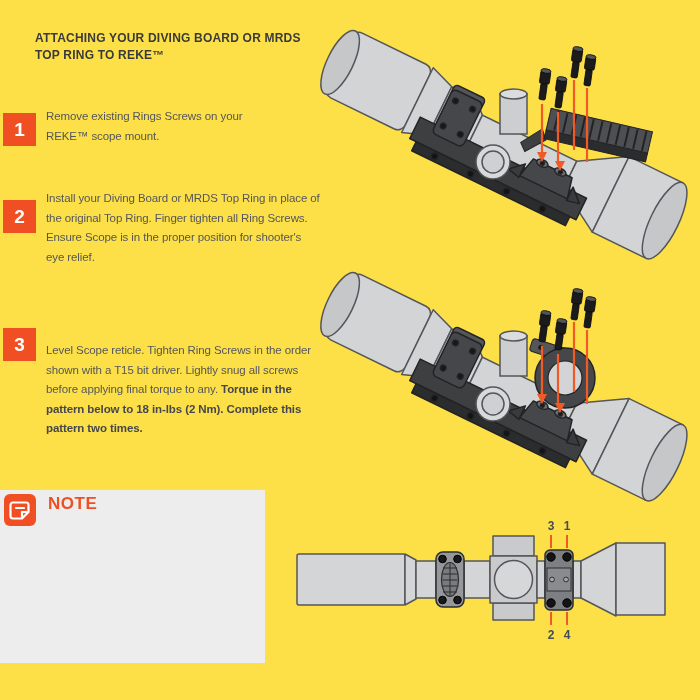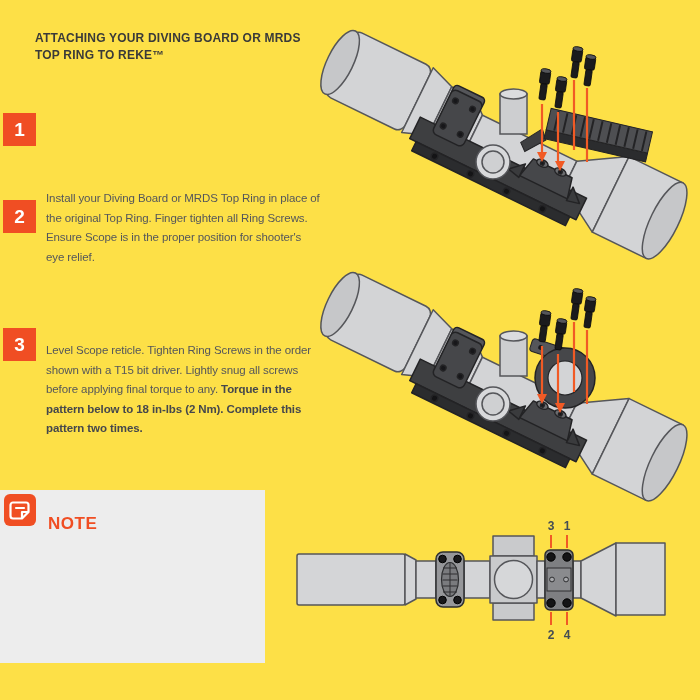--- a/index.html
+++ b/index.html
@@ -7,21 +7,21 @@
   .page{position:relative;width:700px;height:700px;background:#fde047;overflow:hidden;}
   .heading{position:absolute;left:35px;top:30px;margin:0;font-size:12px;font-weight:bold;
            color:#3A3A39;line-height:17px;letter-spacing:.2px;white-space:pre-line;}
   .badge{position:absolute;left:3px;width:33px;height:33px;background:#F04E23;color:#fff;
          font-size:19px;font-weight:bold;display:flex;align-items:center;justify-content:center;}
   .step-text{position:absolute;left:46px;margin:0;font-size:11.5px;line-height:19.5px;
              color:#54565B;letter-spacing:-.1px;white-space:pre-line;}
   .step-text strong{color:#45474C;}
   .note-panel{position:absolute;left:0;top:490px;width:265px;height:173px;background:#EDEDED;}
   .note-icon{position:absolute;left:4px;top:4px;width:32px;height:32px;background:#F04E23;border-radius:6px;}
-  .note-title{position:absolute;left:48px;top:24px;margin:0;font-size:17px;font-weight:bold;
+  .note-title{position:absolute;left:48px;top:4px;margin:0;font-size:17px;font-weight:bold;
               color:#F04E23;letter-spacing:.5px;}
   .note-text{position:absolute;left:48px;top:38px;margin:0;font-size:11.5px;line-height:19.5px;
              color:#54565B;white-space:pre-line;}
   .illus{position:absolute;}
   svg text{font-family:"Liberation Sans",sans-serif;font-weight:bold;font-size:12px;fill:#454D54;}
 </style>
 </head>
 <body>
 
 <svg style="position:absolute;width:0;height:0" aria-hidden="true">
@@ -73,20 +73,22 @@
     </g>
   </defs>
 </svg>
 
 <div class="page">
 
   <h1 class="heading">ATTACHING YOUR DIVING BOARD OR MRDS
 TOP RING TO REKE™</h1>
 
   <div class="badge" style="top:113px">1</div>
+  <p class="step-text" style="top:107px">Remove existing Rings Screws on your
+REKE™ scope mount.</p>
 
   <div class="badge" style="top:200px">2</div>
   <p class="step-text" style="top:189px">Install your Diving Board or MRDS Top Ring in place of
 the original Top Ring. Finger tighten all Ring Screws.
 Ensure Scope is in the proper position for shooter's
 eye relief.</p>
 
   <div class="badge" style="top:328px">3</div>
   <p class="step-text" style="top:341px"><span>Level Scope reticle. Tighten Ring Screws in the order
 shown with a T15 bit driver. Lightly snug all screws

